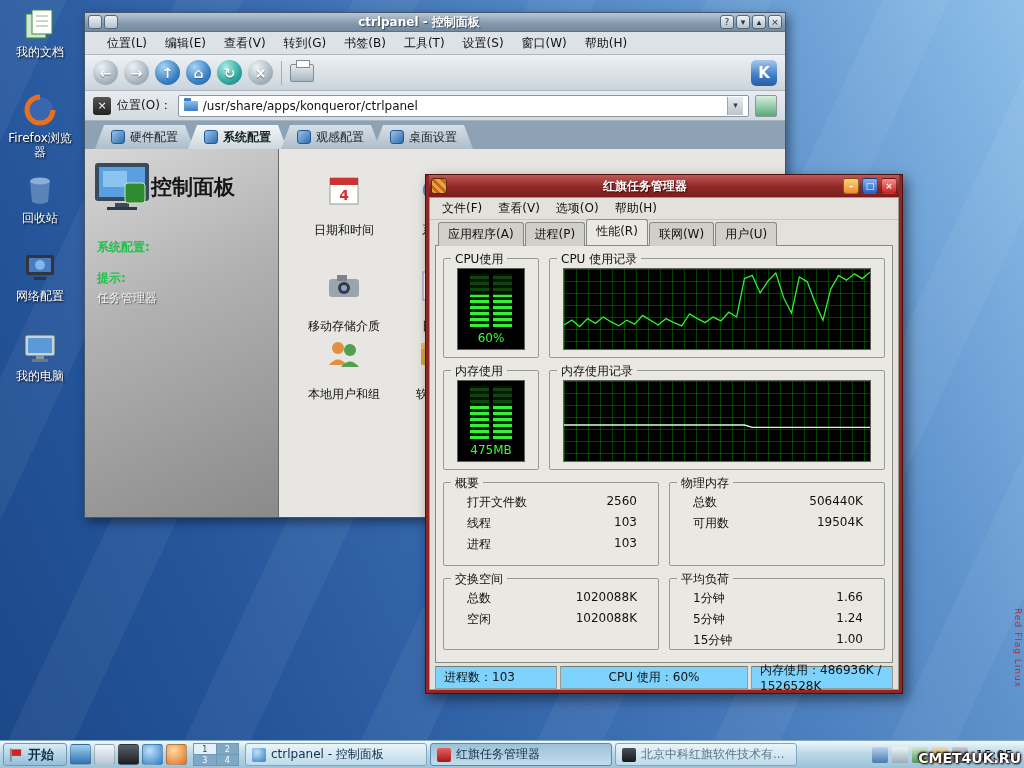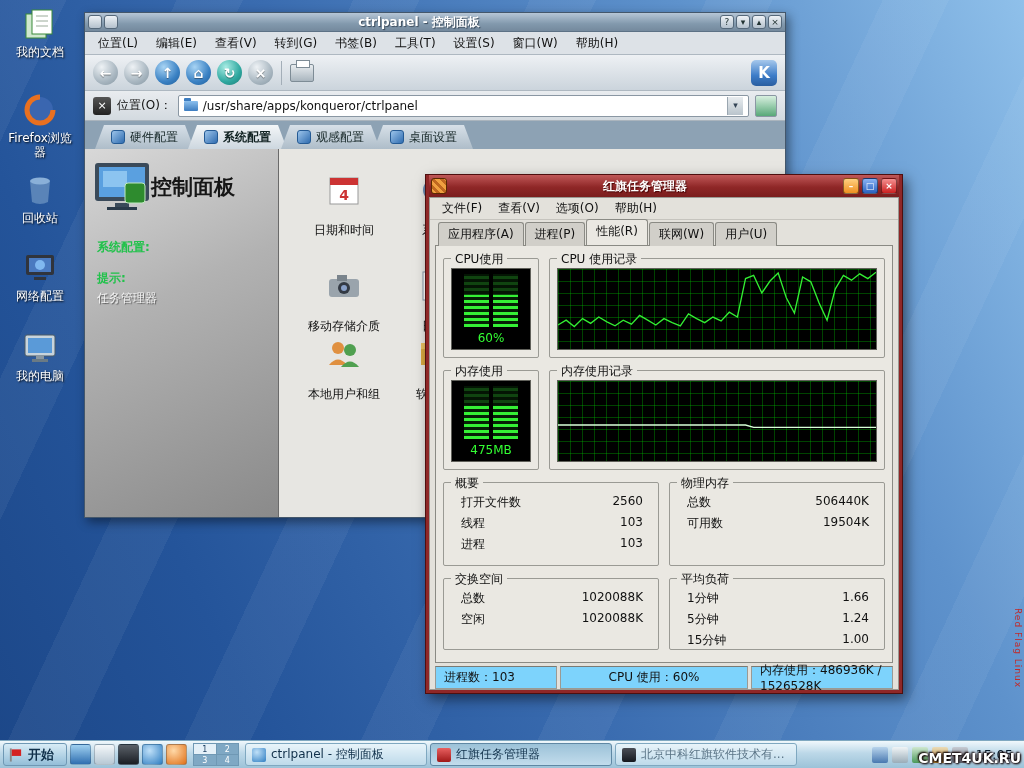--- a/index.html
+++ b/index.html
@@ -17,21 +17,21 @@
 
   
   .konq { position:absolute; left:84px; top:12px; width:702px; height:506px; z-index:2;
     background:#d9dee3; border:1px solid #44576b; box-shadow:3px 4px 10px rgba(0,0,0,.45); }
   .konq-title { height:19px; display:flex; align-items:center; padding:0 3px; gap:2px;
     background:linear-gradient(#b6c6d6,#8299ad 60%,#74899d); border-bottom:1px solid #5c7185; }
   .kwbtn { width:14px; height:14px; border:1px solid #55687a; border-radius:3px;
     background:linear-gradient(#eef2f6,#b4c1cd); font-size:9px; line-height:12px; text-align:center; color:#233; }
   .konq-title .title { flex:1; text-align:center; color:#fff; font-weight:bold; font-size:12px;
     text-shadow:1px 1px 1px #3a4a5a; }
-  .kmenubar { height:23px; display:flex; align-items:center; padding:0 4px;
+  .kmenubar { height:23px; display:flex; align-items:center; padding:0 13px;
     background:#dde2e7; border-bottom:1px solid #aeb8c1; color:#111; }
   .kmenu-item { padding:3px 9px; }
   .ktoolbar { height:36px; display:flex; align-items:center; gap:6px; padding:0 8px;
     background:linear-gradient(#eef1f4,#cbd4dc); border-bottom:1px solid #aeb8c1; }
   .tbtn { width:25px; height:25px; border-radius:50%; display:flex; align-items:center; justify-content:center;
     color:#fff; font-size:14px; font-weight:bold; text-shadow:0 1px 1px rgba(0,0,0,.4); }
   .tbtn.blue { background:radial-gradient(circle at 35% 28%,#a8d4f4,#3b82c4 60%,#1d5c98); }
   .tbtn.teal { background:radial-gradient(circle at 35% 28%,#a8ece4,#2fa8a0 60%,#1b7a74); }
   .tbtn.gray { background:radial-gradient(circle at 35% 28%,#eef2f5,#a9b7c1 60%,#8495a1); }
   .tsep { width:1px; height:24px; background:#a3aeb8; margin:0 2px; }
@@ -87,21 +87,21 @@
     display:flex; flex-direction:column; }
   .tm-menubar { height:22px; display:flex; align-items:center; padding:0 4px; border-bottom:1px solid #c6c4be; color:#111; }
   .tm-menu-item { padding:3px 8px; }
   .tm-tabs { height:25px; display:flex; align-items:flex-end; padding:3px 8px 0; }
   .tm-tab { padding:3px 9px 3px; margin-right:1px; position:relative; top:1px; color:#111;
     background:#d1cfc9; border:1px solid #8a8a84; border-bottom:none; border-radius:3px 3px 0 0; }
   .tm-tab.active { background:#eae8e2; top:0; padding-bottom:5px; z-index:2; }
   .tm-panel { flex:1; margin:0 5px; background:#eae8e2; border:1px solid #8a8a84;
     padding:12px 7px 6px; display:flex; flex-direction:column; gap:12px; }
   .tm-row { display:flex; gap:10px; }
-  .gbox { position:relative; border:1px solid #9a9a94; border-radius:2px; padding:9px 7px 7px; }
+  .gbox { position:relative; border:1px solid #9a9a94; border-radius:2px; padding:9px 13px 7px; }
   .gbox>.legend { position:absolute; top:-8px; left:7px; background:#eae8e2; padding:0 4px; color:#111; white-space:nowrap; }
   .gbox.meter { width:96px; height:100px; }
   .gbox.hist { flex:1; height:100px; }
   .gbox.half { flex:1; height:84px; }
   .gbox.half.short { height:72px; }
   .graph { position:relative; width:100%; height:100%; background:#000; border:1px solid #60605a; overflow:hidden; }
   .graph .grid { position:absolute; inset:0;
     background-image:linear-gradient(rgba(0,190,0,.35) 1px,transparent 1px),
                      linear-gradient(90deg,rgba(0,190,0,.35) 1px,transparent 1px);
     background-size:12px 12px; }

